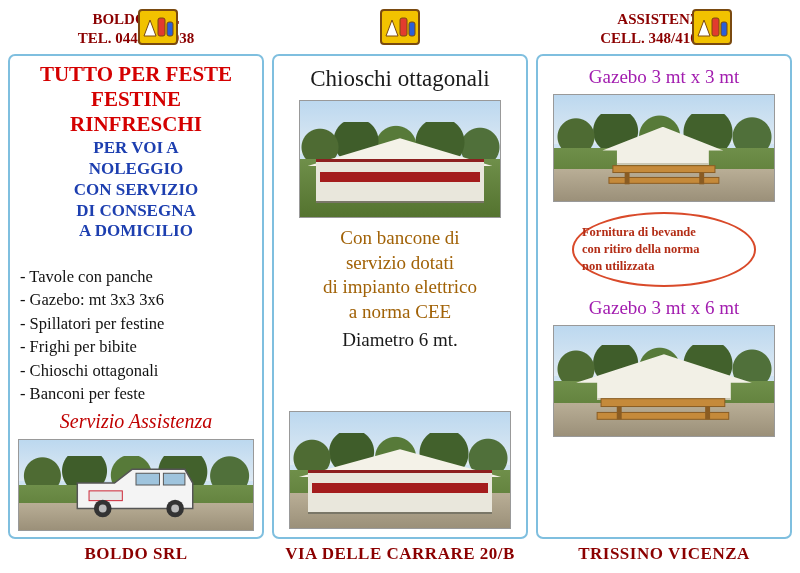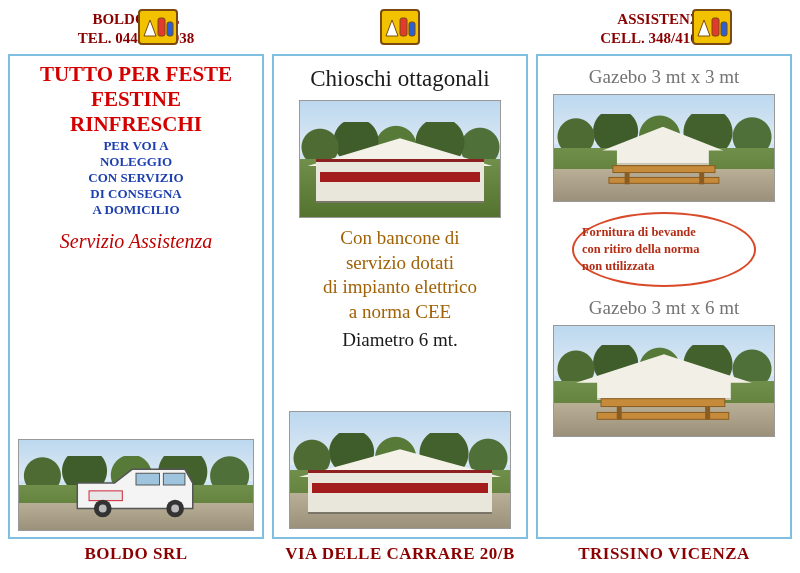--- a/index.html
+++ b/index.html
@@ -51,21 +51,21 @@
   }
   .logo.left-col { right: 86px; top: 0px; }
   .logo.mid-col { left: 50%; margin-left: -20px; top: 0px; }
   .logo.right-col { right: 60px; top: 0px; }
   .logo-svg { display:block; }
 
   
   .panel {
     flex: 1 1 auto;
     border: 2px solid #7fbfdf;
-    border-radius: 0;
+    border-radius: 7px;
     background: #ffffff;
     box-sizing: border-box;
     padding: 6px 8px;
     display: flex;
     flex-direction: column;
     overflow: hidden;
   }
   .col-footer {
     height: 30px;
     display: flex;
@@ -83,23 +83,23 @@
     font-weight: bold;
     text-align: center;
     font-size: 21px;
     line-height: 1.18;
     margin-bottom: 2px;
   }
   .subtitle-blue {
     color: #1d3fb0;
     font-weight: bold;
     text-align: center;
-    font-size: 13px;
+    font-size: 17px;
     line-height: 1.22;
-    margin-bottom: 10px;
+    margin-bottom: 23px;
   }
   .bullet-list {
     list-style: none;
     margin: 0 0 2px 0;
     padding: 0 0 0 2px;
     color: #111;
     font-size: 16.5px;
     line-height: 1.42;
   }
   .bullet-list li { white-space: nowrap; }
@@ -140,21 +140,21 @@
     color: #1a1a1a;
     text-align: center;
     font-size: 19px;
     margin-bottom: 22px;
   }
   .ph-kiosk2 { height: 118px; margin: auto auto 2px auto; width: 94%; }
 
   
   .gz-title {
     text-align: center;
-    color: #737373;
+    color: #a21caf;
     font-size: 19px;
     margin: 4px 0 6px 0;
   }
   .ph-gz1 { height: 108px; width: 94%; margin: 0 auto 6px auto; }
   .ph-gz2 { height: 112px; width: 94%; margin: 0 auto 2px auto; }
   .oval {
     border: 2px solid #d94a2a;
     border-radius: 50%;
     color: #b32d16;
     font-weight: bold;
@@ -224,20 +224,28 @@
         <div>FESTINE</div>
         <div>RINFRESCHI</div>
       </div>
       <div class="subtitle-blue">
         <div>PER VOI A</div>
         <div>NOLEGGIO</div>
         <div>CON SERVIZIO</div>
         <div>DI CONSEGNA</div>
         <div>A DOMICILIO</div>
       </div>
+      <ul class="bullet-list">
+        <li>- Tavole con panche</li>
+        <li>- Gazebo: mt 3x3  3x6</li>
+        <li>- Spillatori per festine</li>
+        <li>- Frighi per bibite</li>
+        <li>- Chioschi ottagonali</li>
+        <li>- Banconi per feste</li>
+      </ul>
       <div class="script-red">Servizio Assistenza</div>
 
       <div class="photo ph-van">
         <div class="sky"></div>
         <div class="trees"></div>
         <div class="ground"></div>
         <div class="gravel"></div>
         <svg width="100%" height="100%" viewBox="0 0 200 92" style="position:absolute;inset:0">
           <path d="M40 70 L40 44 L78 44 L96 30 L150 30 L158 44 L158 70 Z" fill="#f4f4f4" stroke="#555" stroke-width="1.5"></path>
           <rect x="100" y="34" width="24" height="12" fill="#9fc4dd" stroke="#555"></rect>

